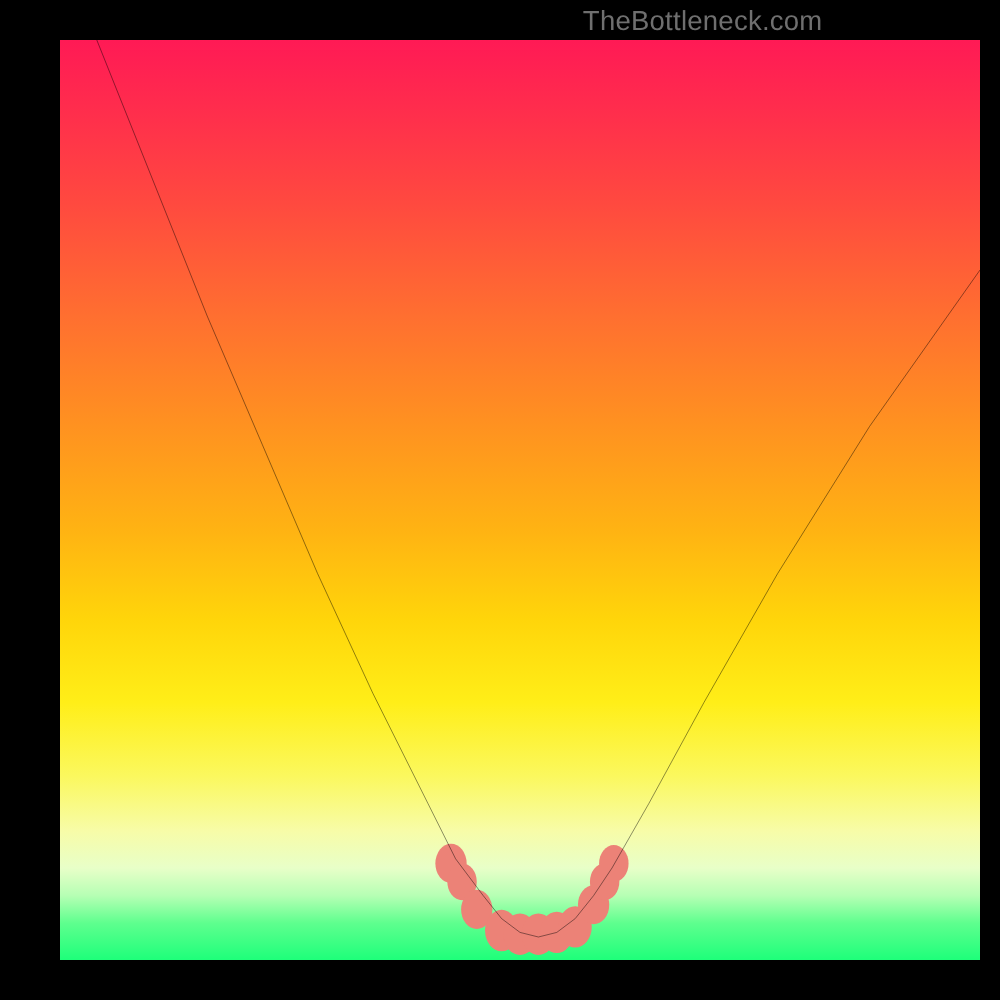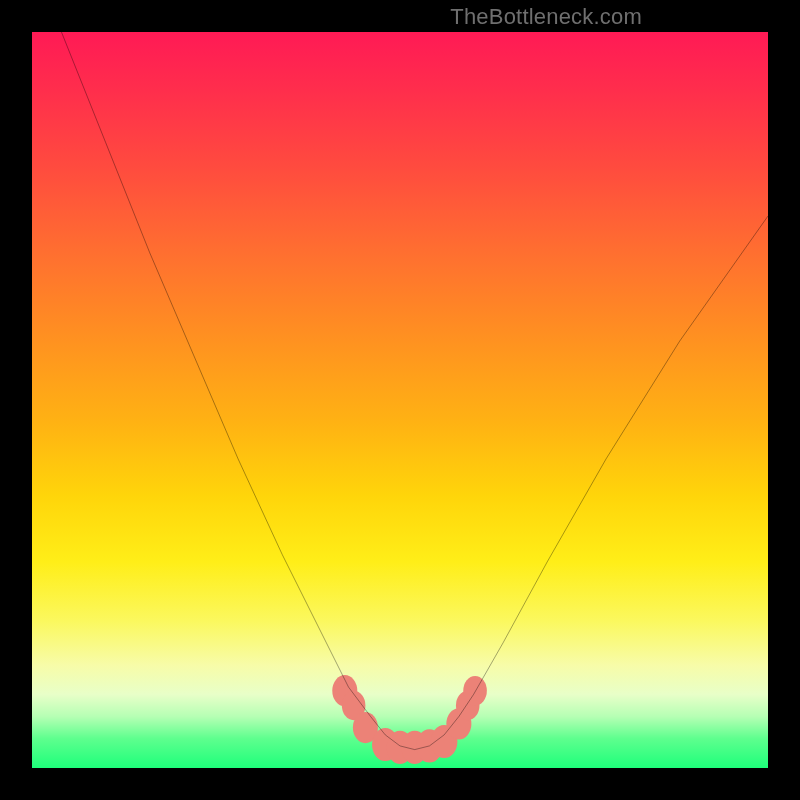--- a/index.html
+++ b/index.html
@@ -6,21 +6,21 @@
     margin: 0;
     padding: 0;
     width: 800px;
     height: 800px;
     overflow: hidden;
     background: #000;
     font-family: Arial, Helvetica, sans-serif;
   }
   .frame {
     position: absolute;
-    left: 0;
+    left: 16px;
     top: 0;
     width: 652px;
     height: 800px;
     background: #000;
   }
   .watermark {
     position: absolute;
     top: 4px;
     right: 10px;
     color: #6f6f6f;

